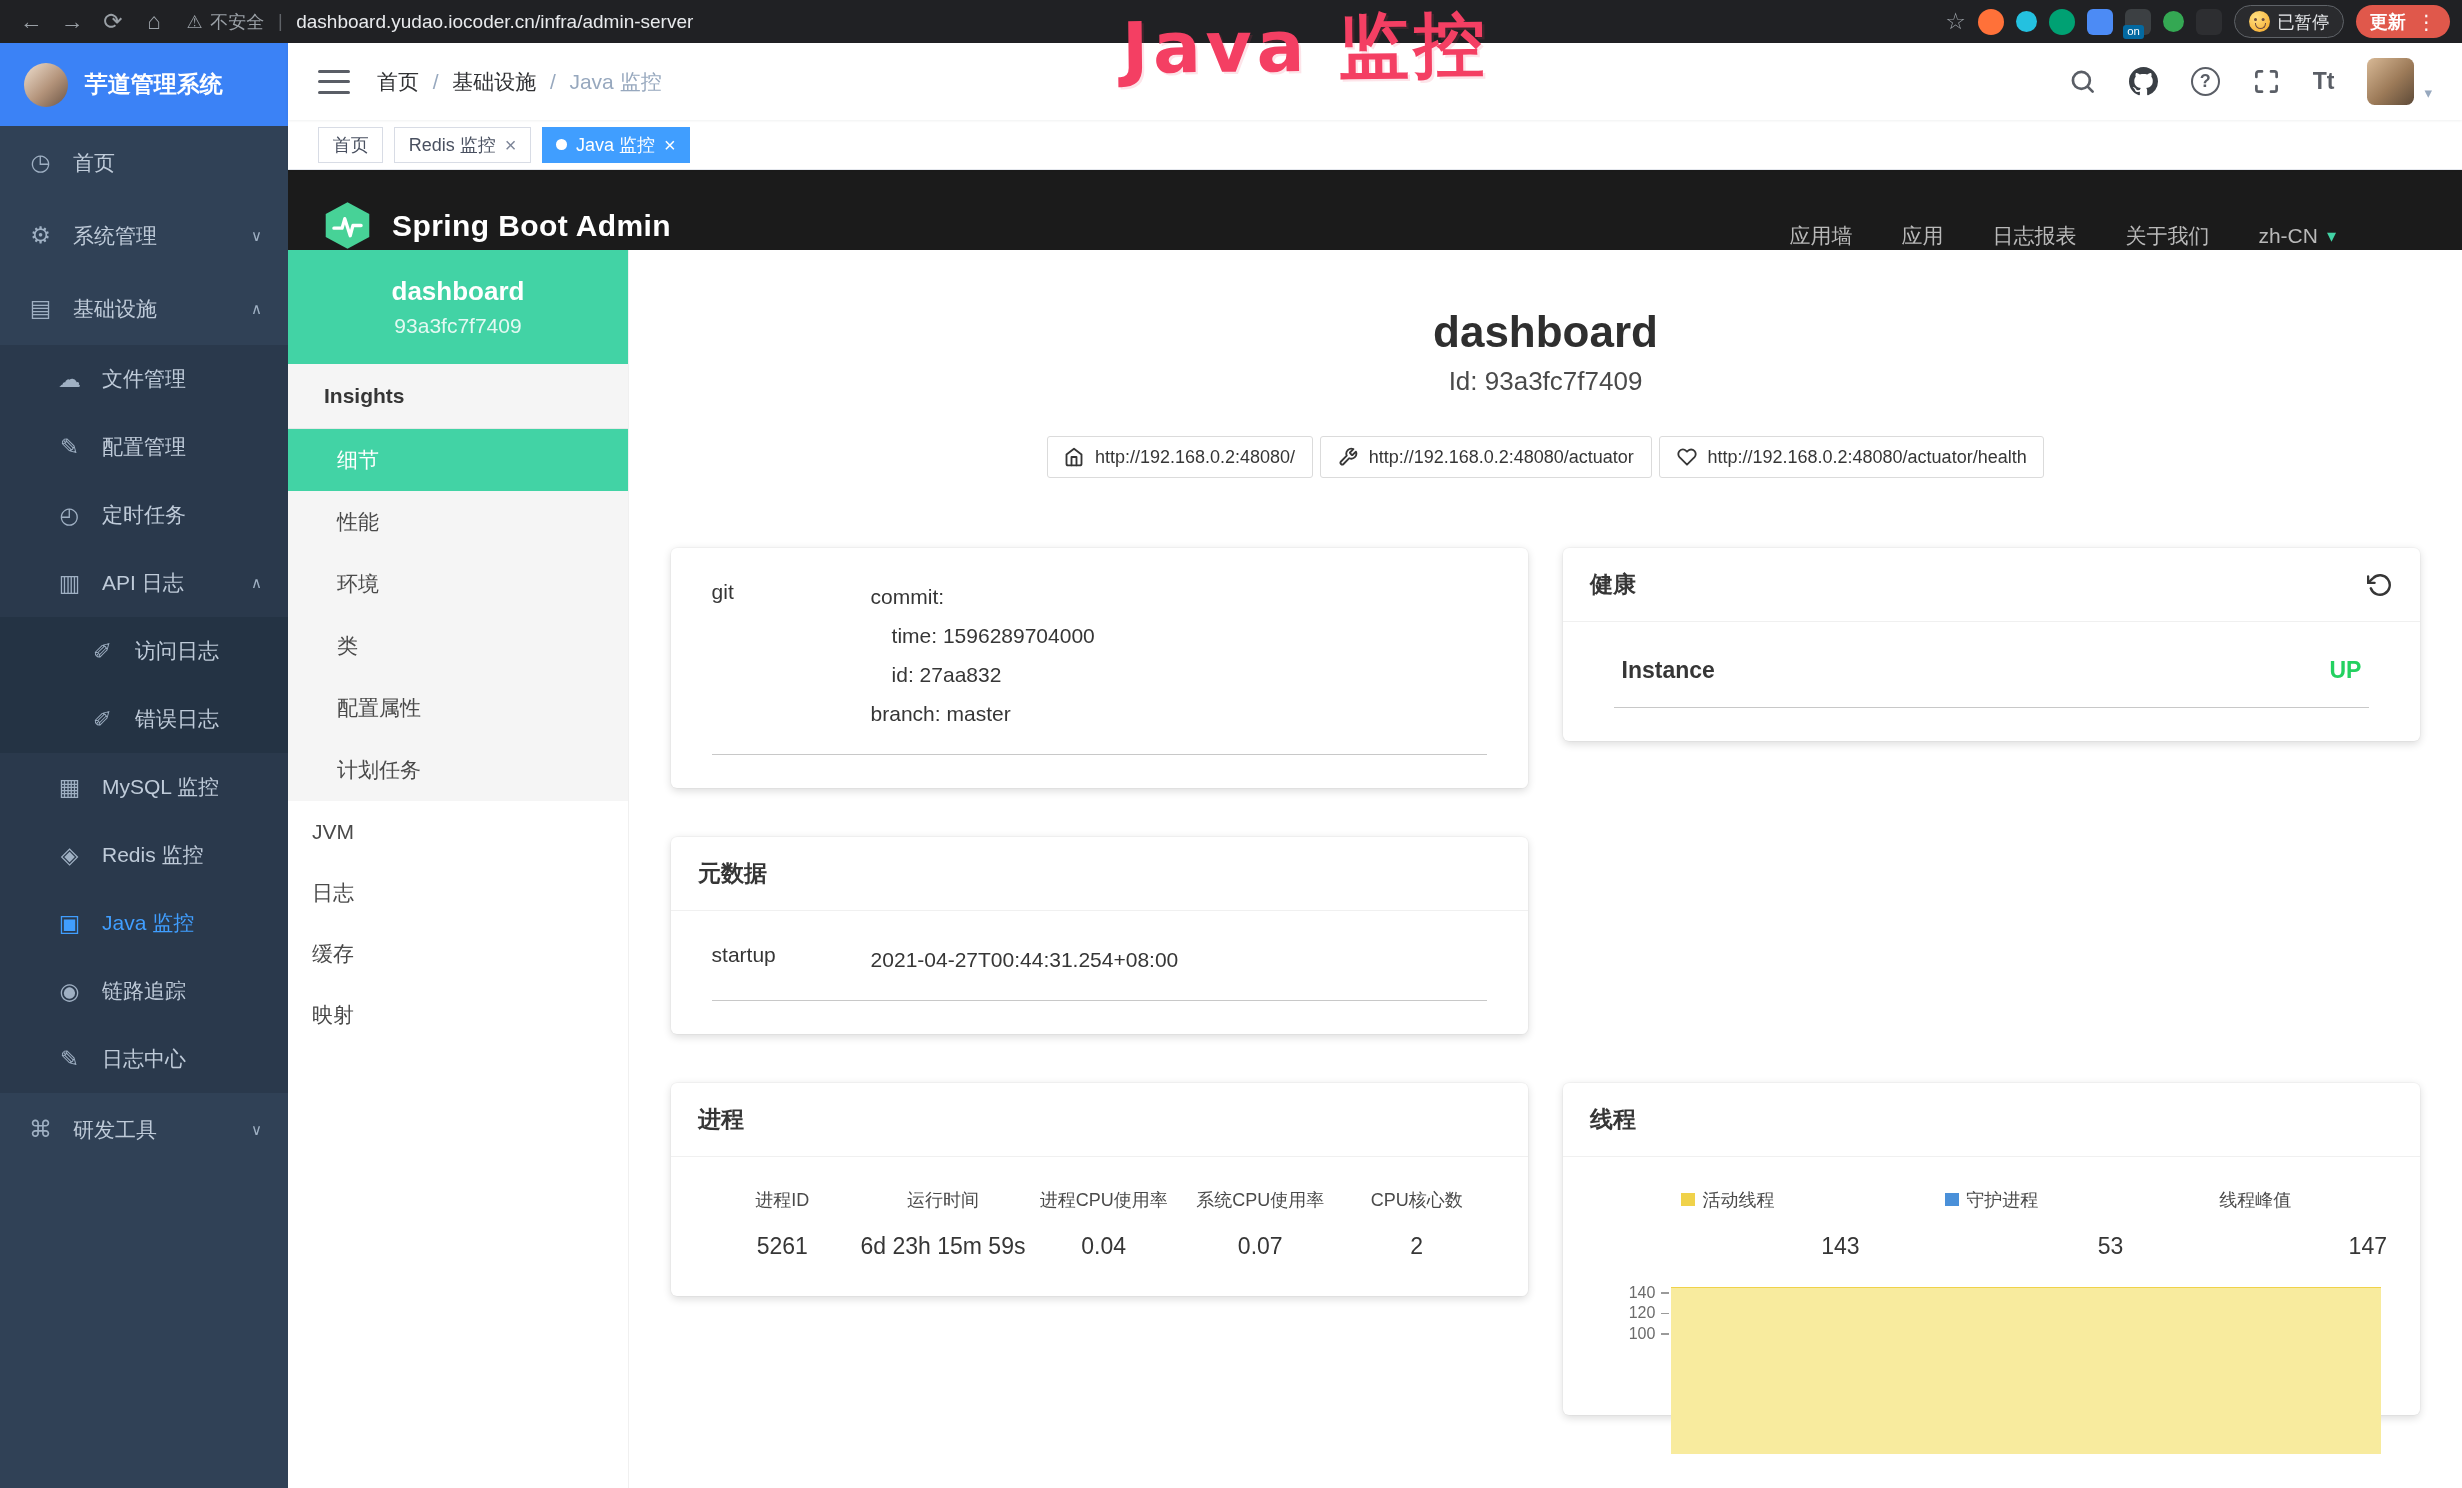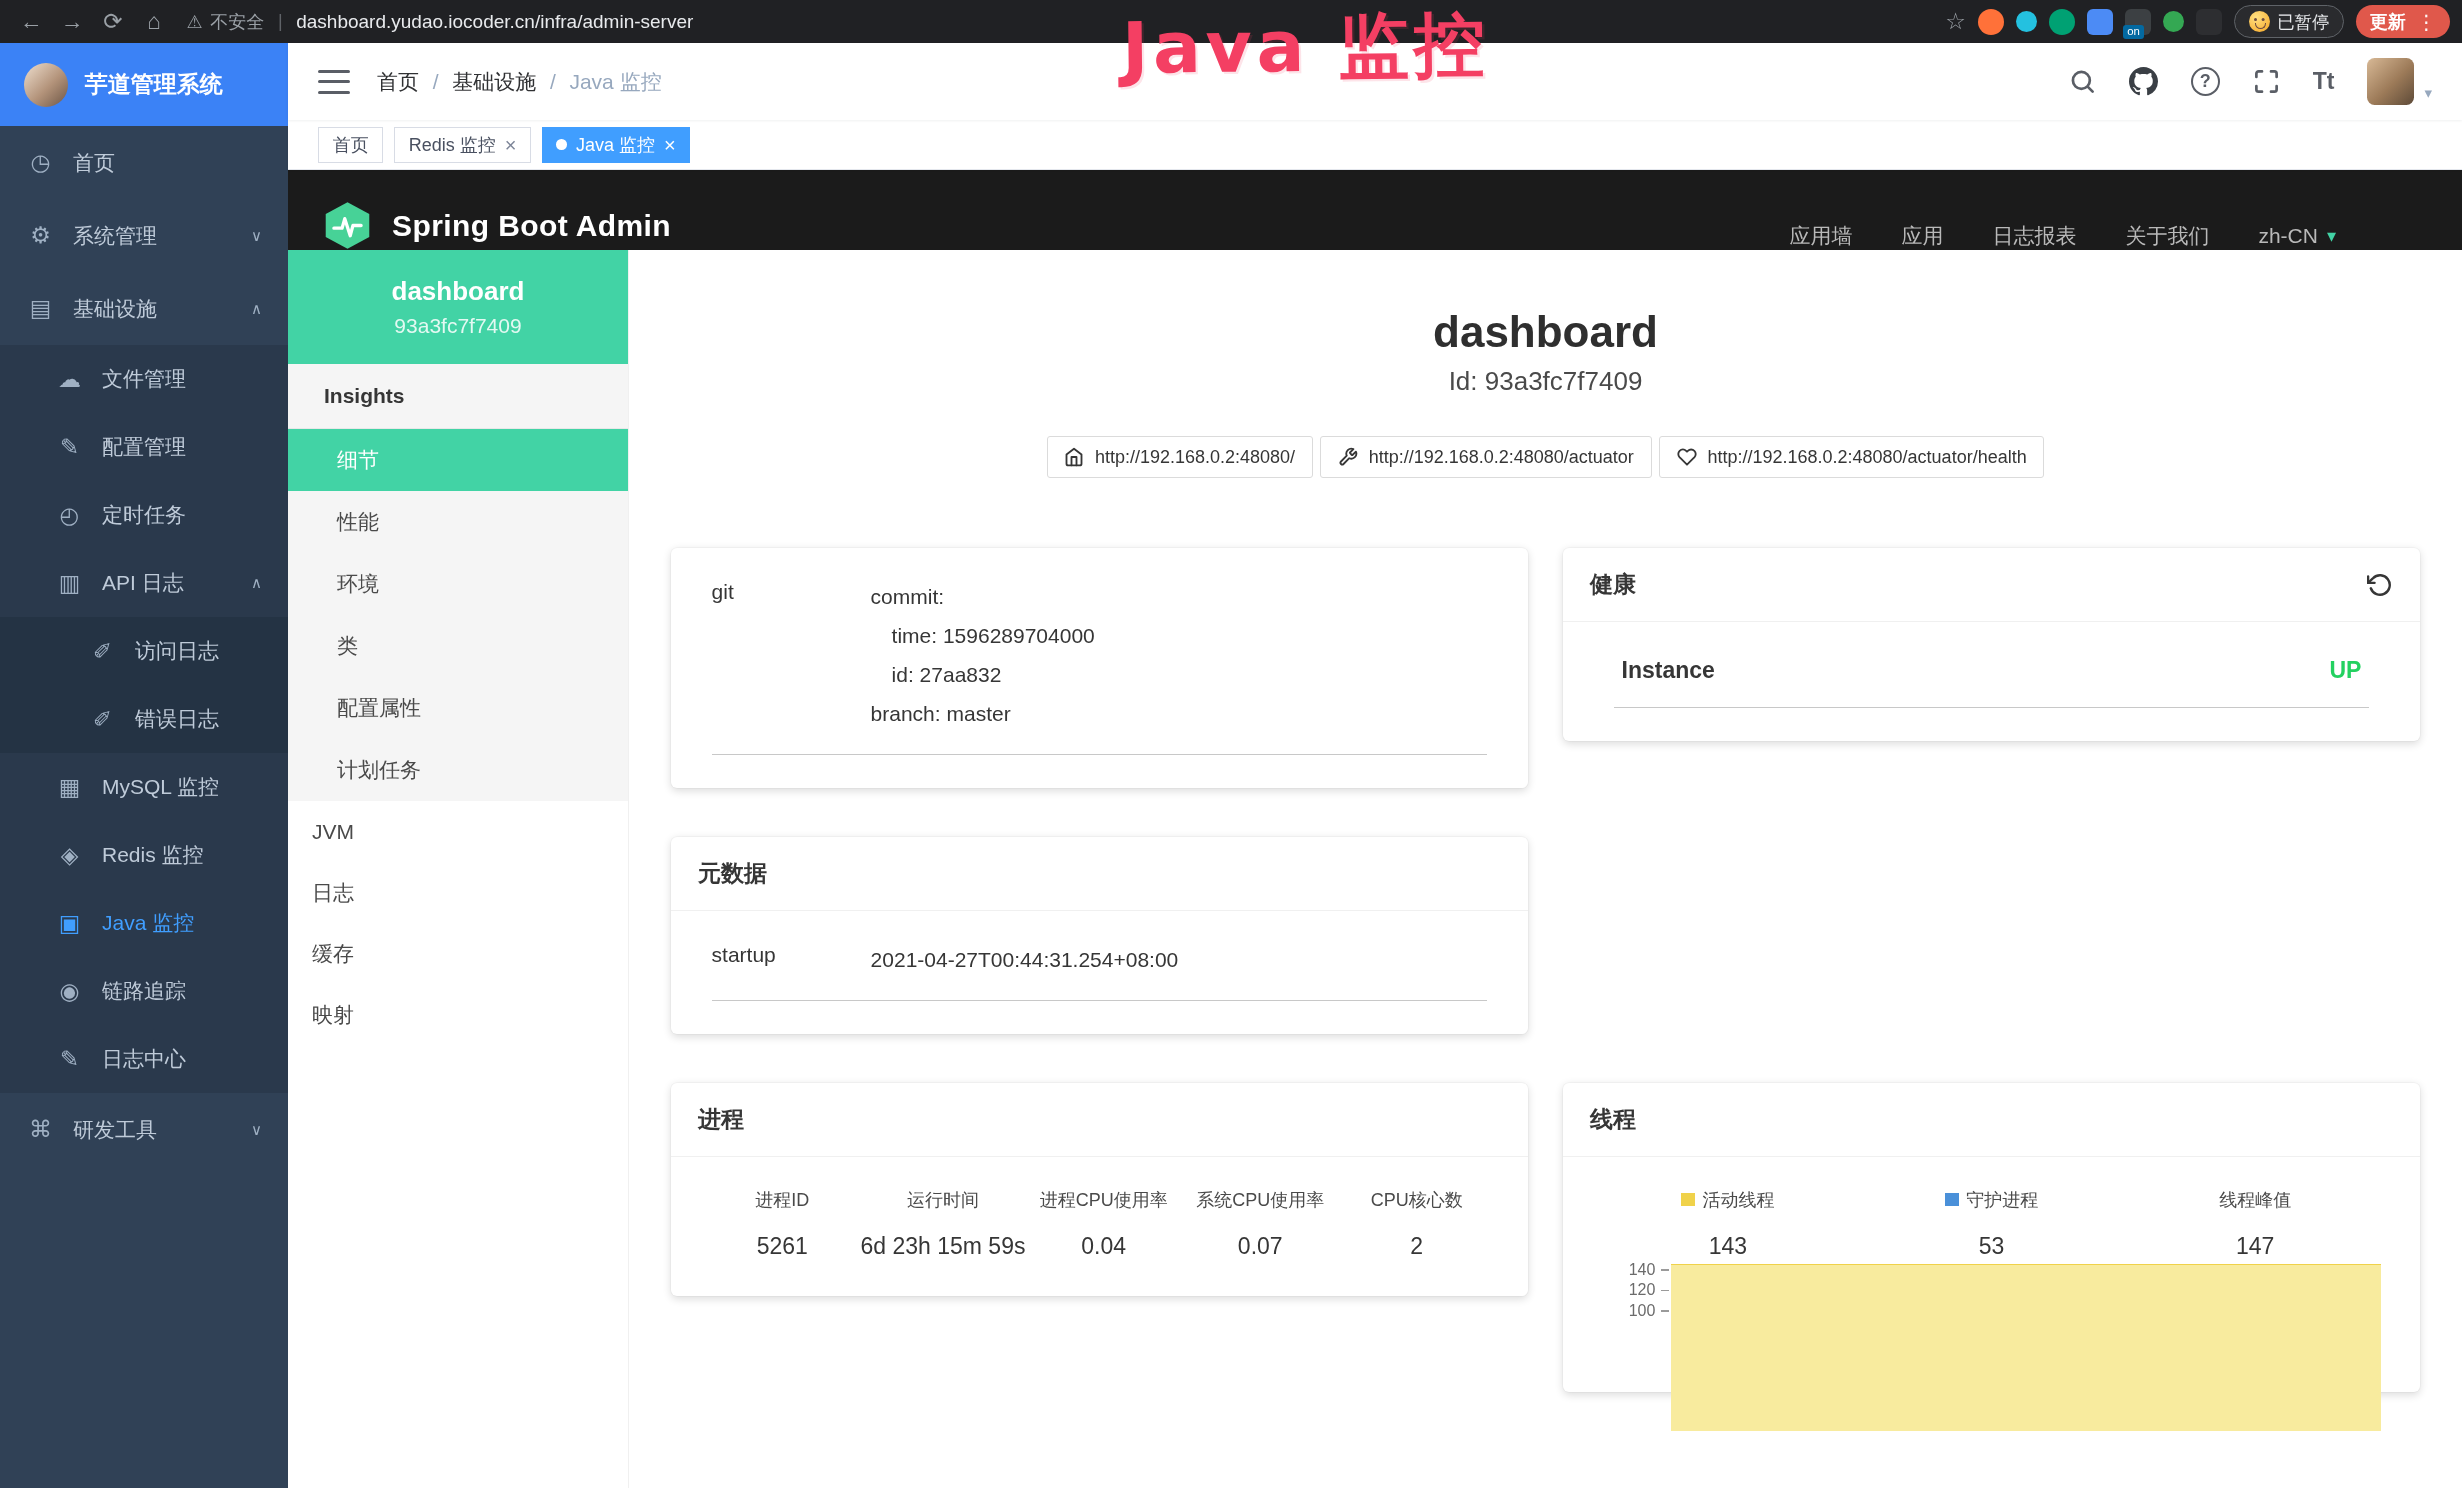--- a/index.html
+++ b/index.html
@@ -110,26 +110,26 @@
   .kv .v .ind{padding-left:21px}
 
   .hrow{display:flex;align-items:center;border-bottom:0.8px solid #c8c8c8;padding:9px 7.6px 23px;margin:0 18px}
   .hrow .hl{font-size:23px;font-weight:600;color:#363636}
   .hrow .up{margin-left:auto;font-size:23px;font-weight:700;color:#23d160}
 
   .pgrid{display:grid;grid-template-columns:repeat(5,1fr);row-gap:21px;text-align:center;padding:4.6px 0 3px}
   .pgrid .ph{font-size:18px;color:#4a4a4a;white-space:nowrap}
   .pgrid .pv{font-size:23px;color:#363636;white-space:nowrap}
 
-  .tgrid{display:grid;grid-template-columns:repeat(3,1fr);row-gap:21px;text-align:center;padding:4.6px 0 0}
+  .tgrid{display:grid;grid-template-columns:repeat(3,1fr);row-gap:21px;text-align:right;padding:4.6px 0 0}
   .leg{display:flex;align-items:center;justify-content:center;gap:7.6px;font-size:18px;color:#4a4a4a}
   .sq{width:13.7px;height:13.7px;display:inline-block}
   .sq.y{background:#f0d24a}.sq.b{background:#4a90d9}
   .tv{font-size:23px;color:#363636}
-  .chart{display:flex;height:99px}
+  .chart{display:flex;margin-top:23px;height:99px}
   .axis{width:73px;display:flex;flex-direction:column;align-items:flex-end}
   .tick{height:20.5px;display:flex;align-items:center;gap:6px;font-size:16px;color:#6b6b6b}
   .tick i{width:7.6px;height:1.5px;background:#9a9a9a;display:block}
   .plot{flex:1;position:relative;margin-left:1.5px}
   .band{position:absolute;left:0;right:6px;top:4.6px;height:167px;background:#f8eb9e;border-top:1.5px solid #f0d24a}
 
   
   .annotation{position:absolute;top:0;left:1122px;font-size:71px;font-weight:800;color:#f43f63;z-index:40;transform:rotate(-.6deg);letter-spacing:4.6px;text-shadow:2.3px 2.3px 0 rgba(244,63,99,.14);font-family:"DejaVu Sans",sans-serif;white-space:nowrap}
 </style>
 </head>

